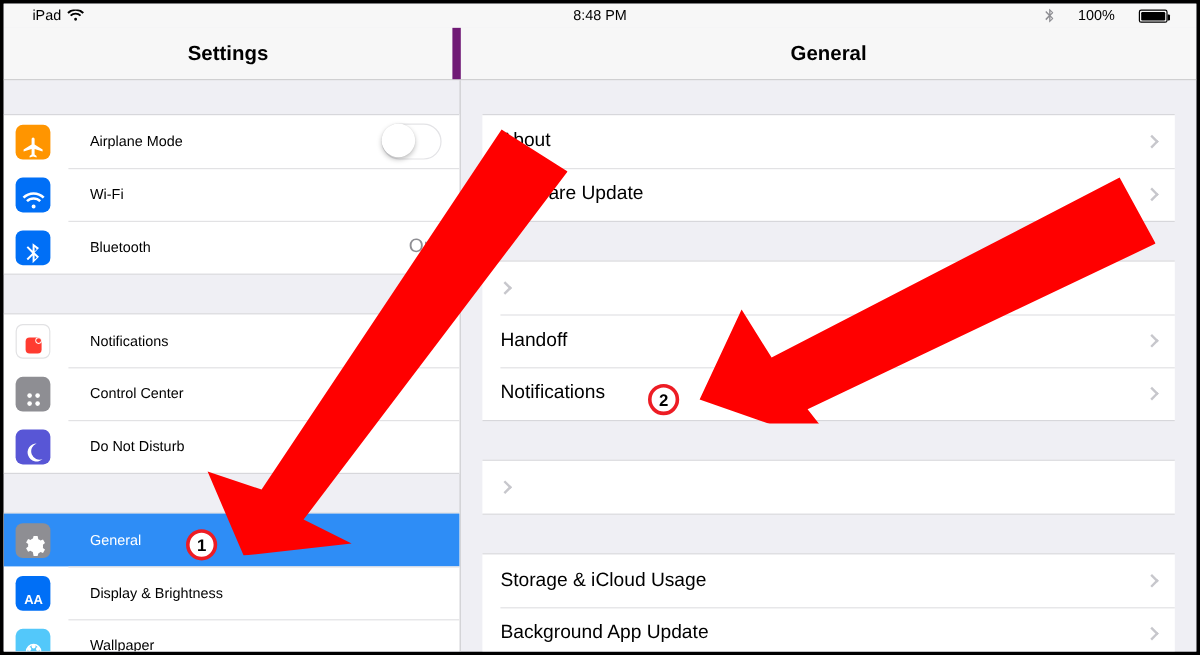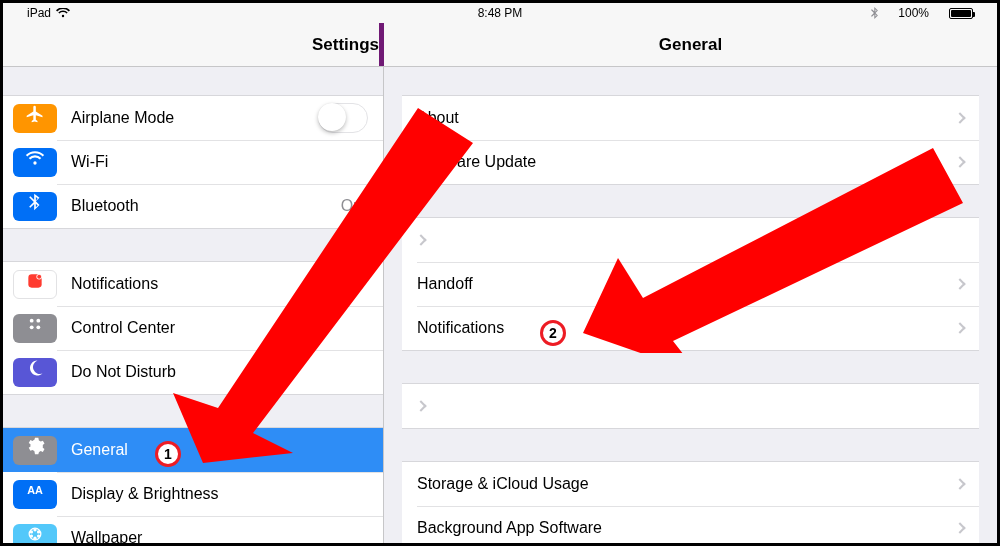--- a/index.html
+++ b/index.html
@@ -11,35 +11,35 @@
   .status-left { display: flex; align-items: center; gap: 5px; }
   .status-center { position: absolute; left: 50%; transform: translateX(-50%); font-weight: 400; }
   .status-right { margin-left: auto; display: flex; align-items: center; gap: 20px; }
   .wifi-icon svg, .bt-icon svg { display: block; }
   .battery { width: 24px; height: 11px; border: 1px solid #000; border-radius: 2px; position: relative; }
   .battery::after { content: ""; position: absolute; right: -3px; top: 3px; width: 2px; height: 5px; background: #000; border-radius: 0 1px 1px 0; }
   .battery-fill { position: absolute; left: 1px; top: 1px; bottom: 1px; right: 1px; background: #000; border-radius: 1px; }
 
   
   .header { height: 44px; background: #f7f7f7; border-bottom: 1px solid #c6c6c8; display: flex; }
-  .header-left { width: 381px; display: flex; align-items: center; justify-content: flex-end; border-right: 5px solid #701a75; }
+  .header-left { width: 381px; display: flex; align-items: center; justify-content: center; border-right: 7px solid #701a75; }
   .header-right { flex: 1; display: flex; align-items: center; justify-content: center; }
   .header h1 { font-size: 17px; font-weight: 600; color: #000; }
 
   
   .main { display: flex; height: calc(100% - 64px); }
   .sidebar { width: 381px; border-right: 1px solid #c6c6c8; overflow-y: hidden; background: #efeff4; }
   .detail { flex: 1; overflow-y: hidden; background: #efeff4; }
 
   .group { margin-top: 32px; background: #fff; border-top: 1px solid #d7d7db; border-bottom: 1px solid #d7d7db; }
   .group:first-child { margin-top: 28px; }
   .row { display: flex; align-items: center; height: 44px; padding: 0 15px 0 10px; position: relative; cursor: pointer; }
   .row + .row::before { content: ""; position: absolute; top: 0; left: 54px; right: 0; height: 1px; background: #e2e2e4; }
-  .row .icon { width: 44px; height: 29px; border-radius: 6px; margin-right: 14px; display: flex; align-items: flex-start; justify-content: center; flex-shrink: 0; }
-  .row .label { font-size: 16px; color: #000; flex: 1; }
+  .row .icon { width: 29px; height: 29px; border-radius: 6px; margin-right: 33px; display: flex; align-items: flex-end; justify-content: center; flex-shrink: 0; }
+  .row .label { font-size: 12px; color: #000; flex: 1; }
   .row .value { font-size: 16px; color: #8e8e93; margin-right: 6px; }
   .row.selected { background: #2e8df6; }
   .row.selected .label { color: #fff; }
 
   
   .switch { width: 50px; height: 30px; border-radius: 15px; background: #fff; border: 1.5px solid #e3e3e6; position: relative; }
   .knob { width: 28px; height: 28px; border-radius: 14px; background: #fff; box-shadow: 0 2px 4px rgba(0,0,0,.25), 0 0 1px rgba(0,0,0,.1); position: absolute; left: -1px; top: -1px; }
 
   
   .drow { display: flex; align-items: center; height: 44px; padding: 0 15px; position: relative; cursor: pointer; }
@@ -227,21 +227,21 @@
         <span class="chevron"></span>
       </div>
     </div>
 
     <div class="group">
       <div class="drow">
         <span class="label">Storage &amp; iCloud Usage</span>
         <span class="chevron"></span>
       </div>
       <div class="drow">
-        <span class="label">Background App Software</span>
+        <span class="label">Background App Update</span>
         <span class="chevron"></span>
       </div>
     </div>
 
   </div>
 </div>
 
 <svg class="annot" style="left:160px; top:60px;" width="310" height="400" viewBox="0 0 310 400">
   <g fill="#ff0000">
     <polygon points="40,400 10,330 55,345 255,45 310,80 90,370 130,390"></polygon>

